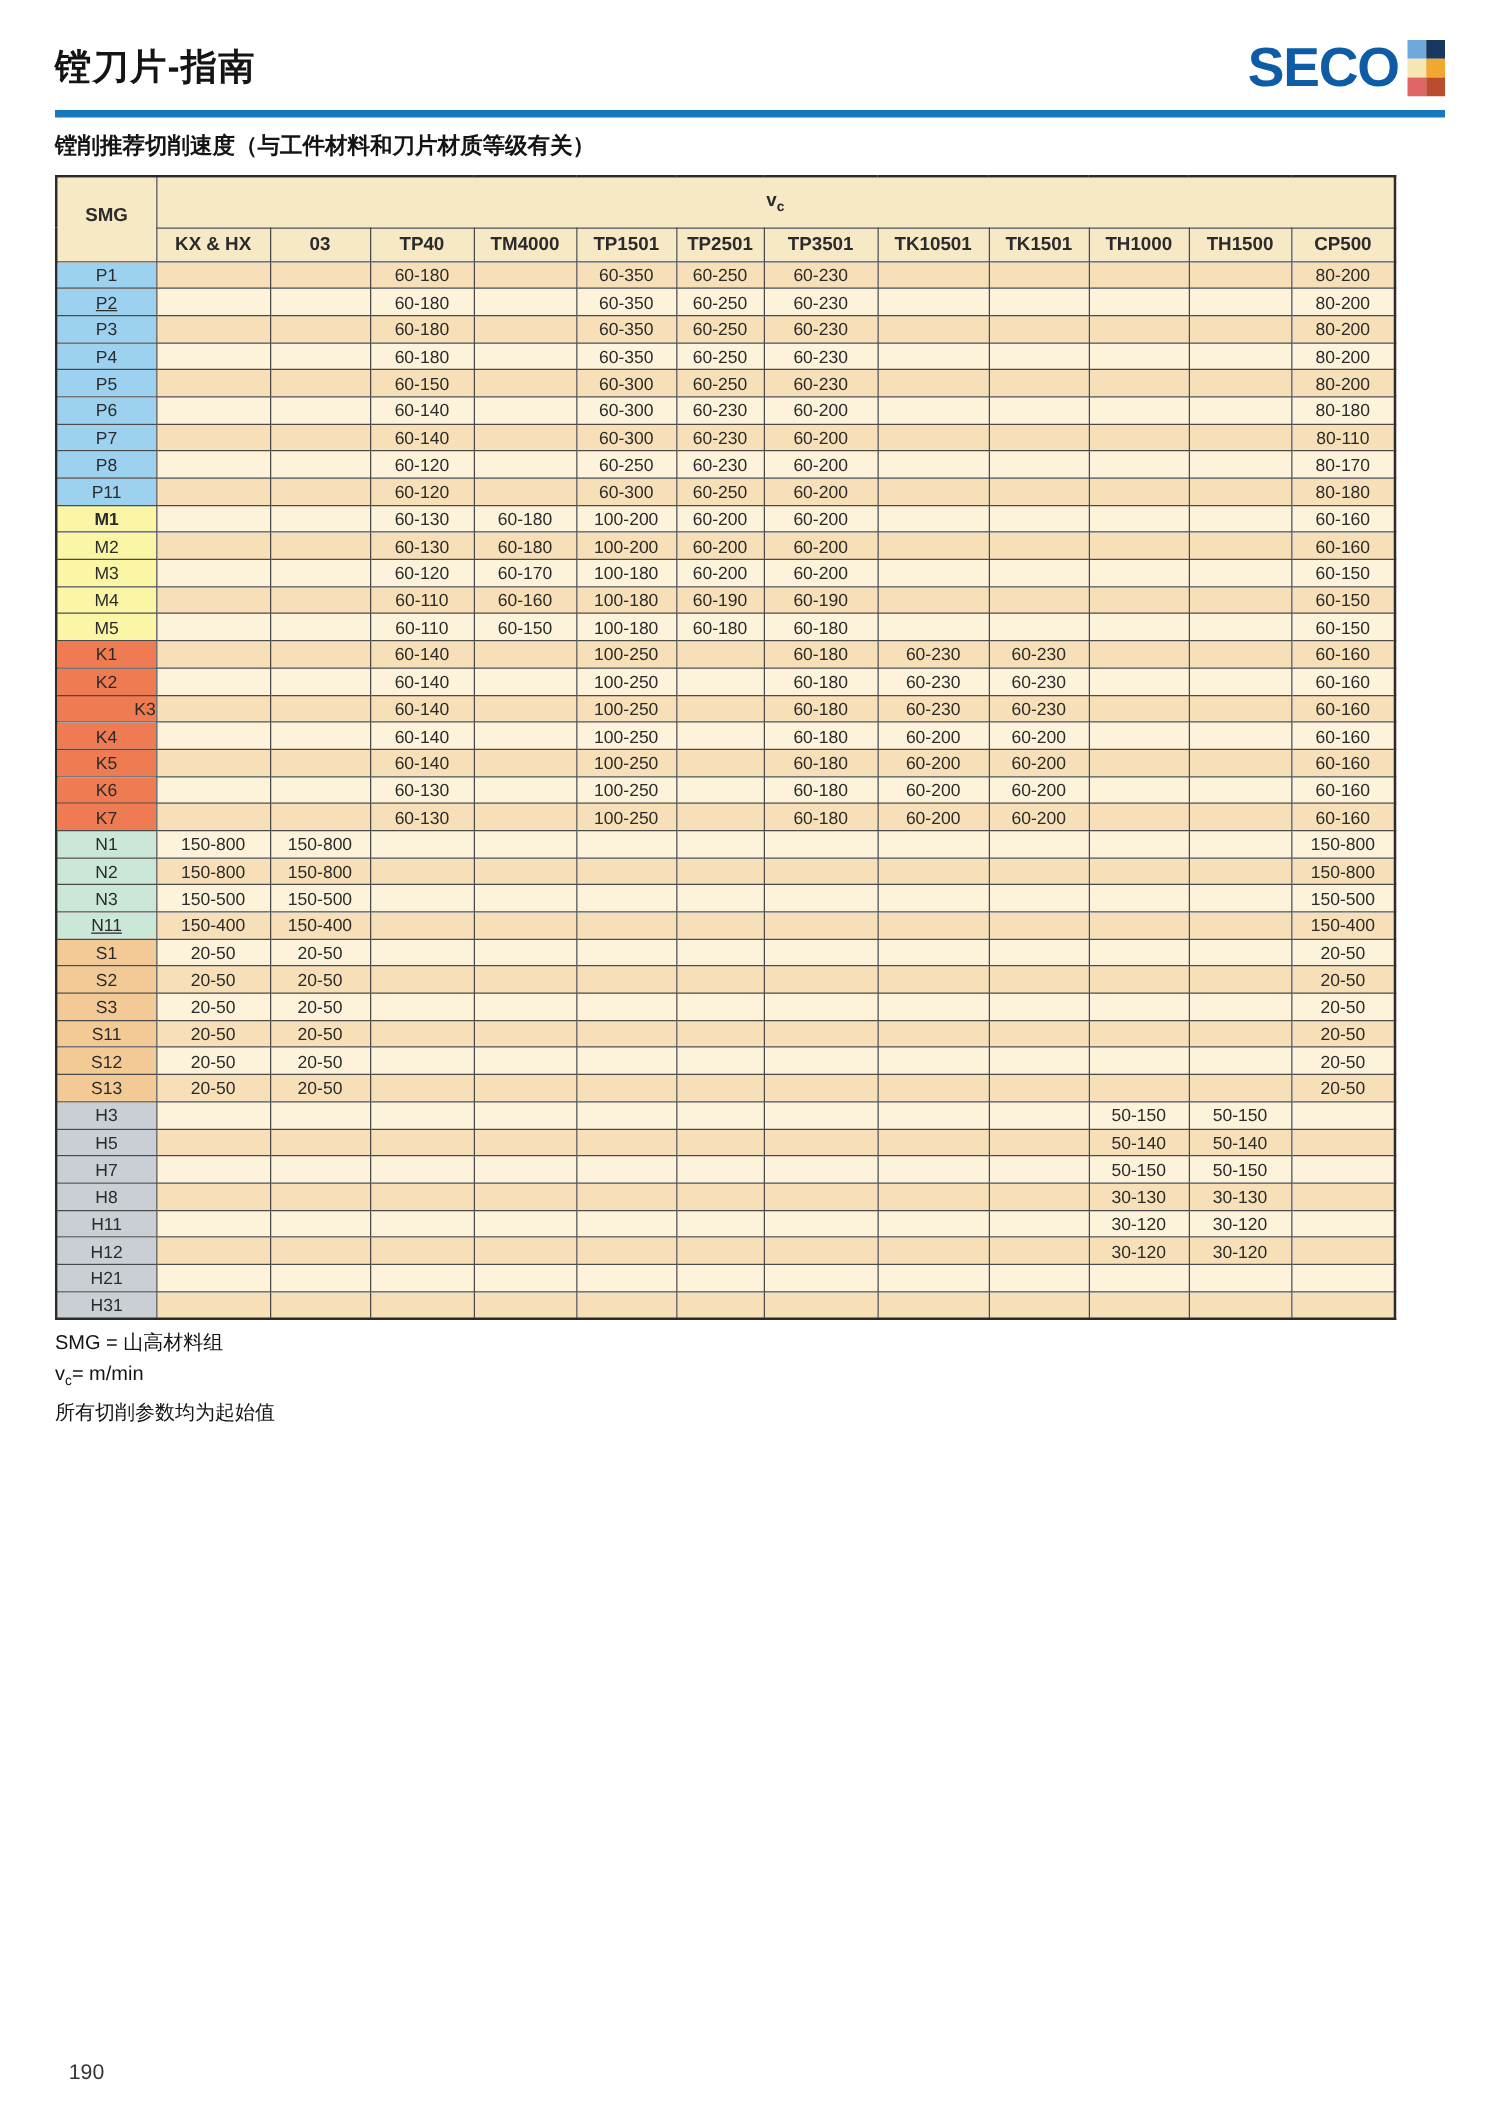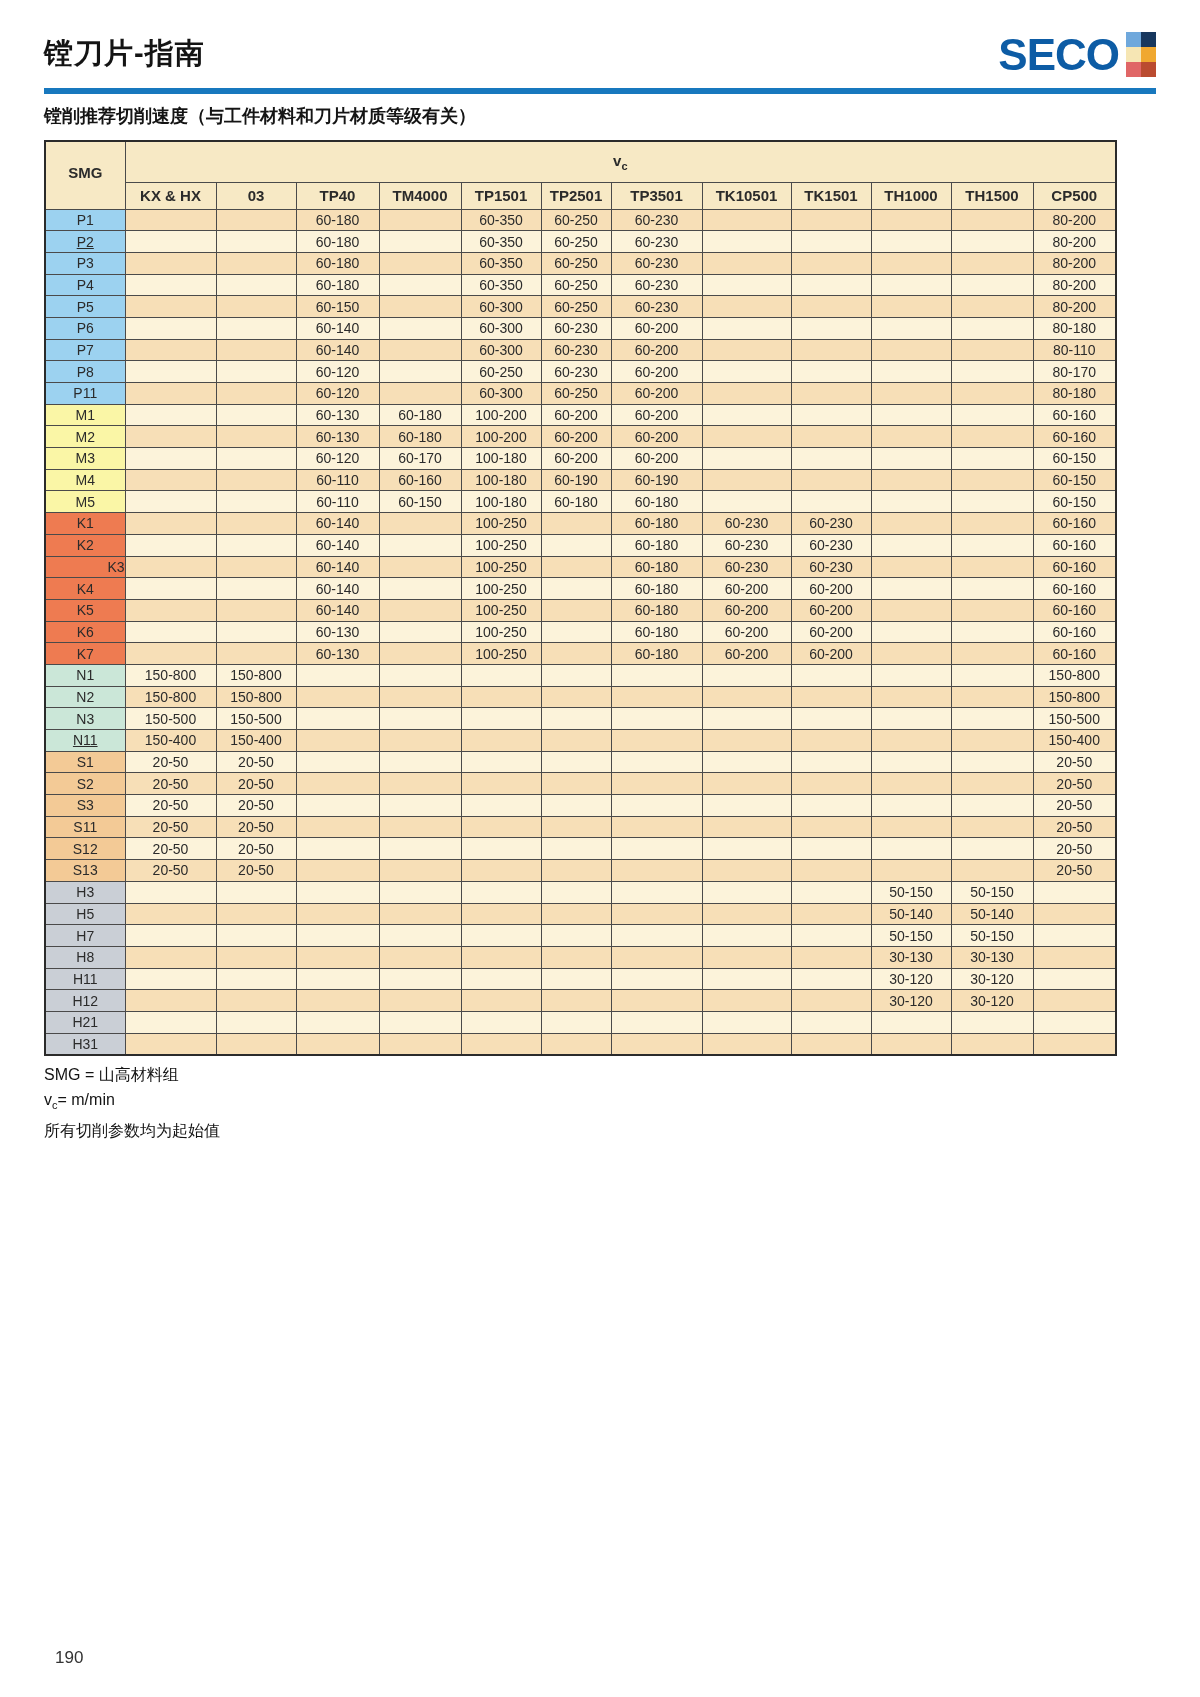--- a/index.html
+++ b/index.html
@@ -253,21 +253,21 @@
         <td style="background: var(--row-dark);">60-300</td>
         <td style="background: var(--row-dark);">60-250</td>
         <td style="background: var(--row-dark);">60-200</td>
         <td style="background: var(--row-dark);"></td>
         <td style="background: var(--row-dark);"></td>
         <td style="background: var(--row-dark);"></td>
         <td style="background: var(--row-dark);"></td>
         <td style="background: var(--row-dark);">80-180</td>
       </tr>
       <tr class="data-row">
-        <th class="smg-cell" style="background: var(--gM); font-weight: normal;">M1</th>
+        <th class="smg-cell" style="background: var(--gM); font-weight: bold;">M1</th>
         <td style="background: var(--row-light);"></td>
         <td style="background: var(--row-light);"></td>
         <td style="background: var(--row-light);">60-130</td>
         <td style="background: var(--row-light);">60-180</td>
         <td style="background: var(--row-light);">100-200</td>
         <td style="background: var(--row-light);">60-200</td>
         <td style="background: var(--row-light);">60-200</td>
         <td style="background: var(--row-light);"></td>
         <td style="background: var(--row-light);"></td>
         <td style="background: var(--row-light);"></td>

